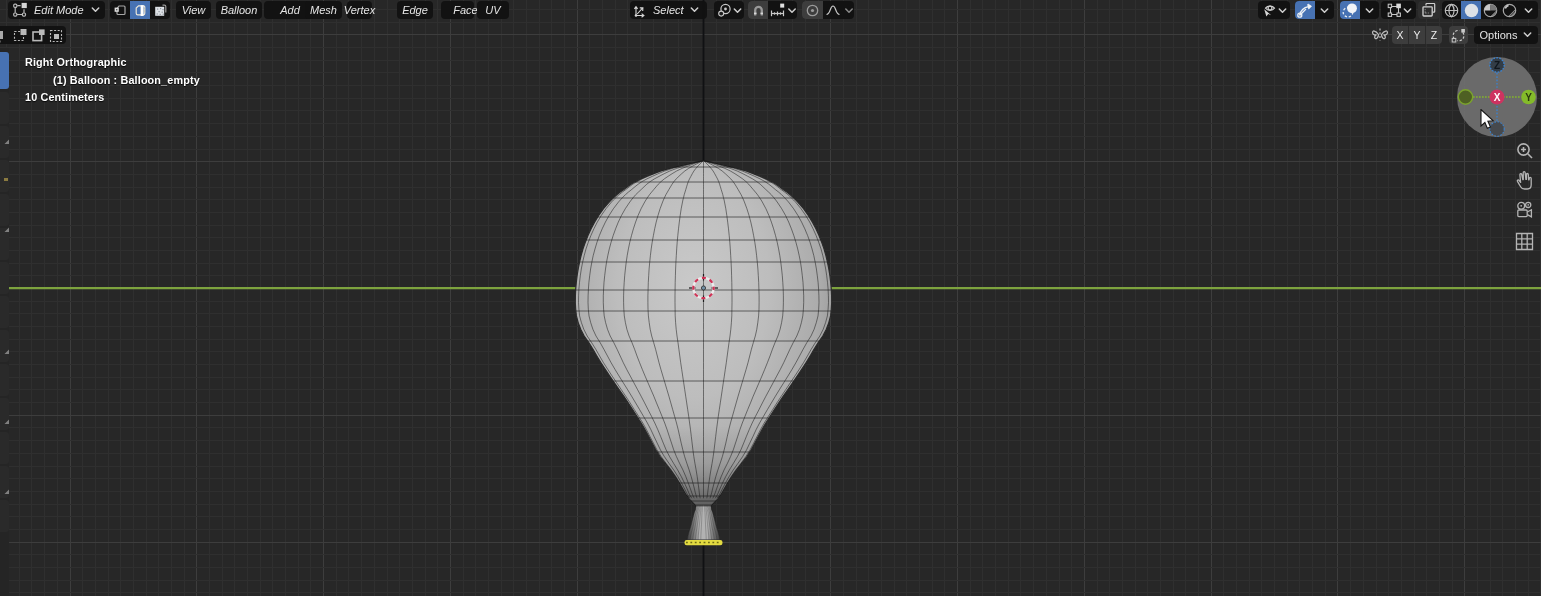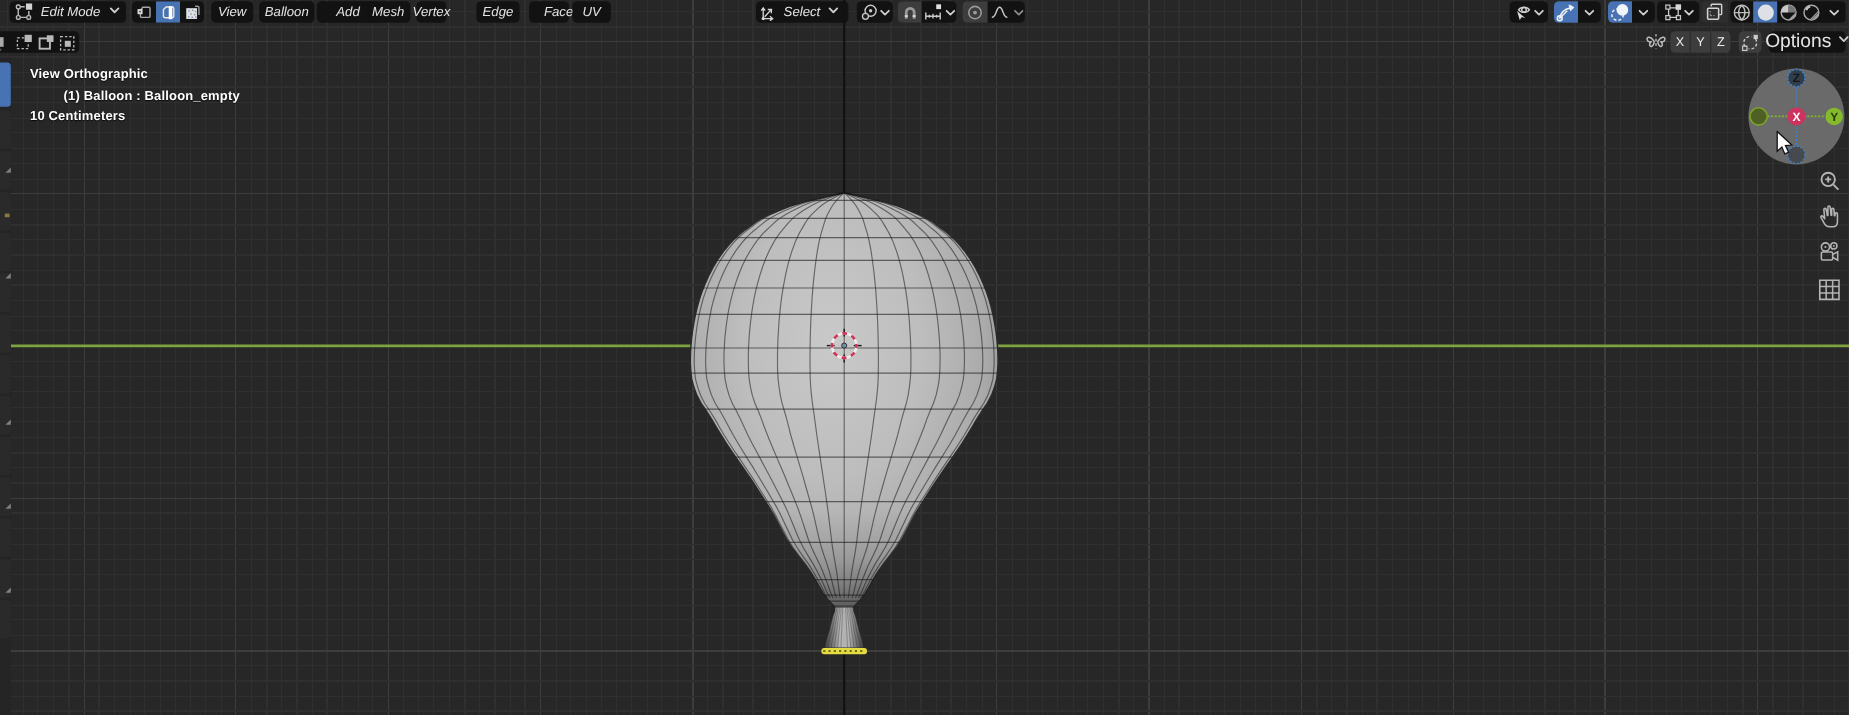--- a/index.html
+++ b/index.html
@@ -1,19 +1,19 @@
 <!DOCTYPE html>
 <html><head><meta charset="utf-8">
 <style>
 html,body{margin:0;padding:0;}
 body{width:1541px;height:596px;overflow:hidden;background:#272727;font-family:"Liberation Sans",sans-serif;}
 #stage{position:relative;width:1541px;height:596px;will-change:transform;}
 .abs{position:absolute;}
 .pill{position:absolute;top:1px;height:18px;background:rgba(17,17,17,0.94);border-radius:4px;display:flex;align-items:center;justify-content:center;color:#e4e4e4;font-size:11px;box-sizing:border-box;font-style:italic;}
-.pill2{position:absolute;top:26px;height:18px;background:rgba(17,17,17,0.94);border-radius:4px;display:flex;align-items:center;justify-content:center;color:#e4e4e4;font-size:16px;box-sizing:border-box;}
+.pill2{position:absolute;top:26px;height:18px;background:rgba(17,17,17,0.94);border-radius:4px;display:flex;align-items:center;justify-content:center;color:#e4e4e4;font-size:11px;box-sizing:border-box;}
 .seg{height:18px;display:flex;align-items:center;justify-content:center;}
 .ovl{position:absolute;left:25px;color:#ffffff;font-size:10.8px;font-weight:bold;text-shadow:0 1px 1px rgba(0,0,0,0.85);white-space:nowrap;letter-spacing:0.15px;}
 </style></head>
 <body>
 <div id="stage">
 <svg class="abs" style="left:0;top:0" width="1541" height="596" viewBox="0 0 1541 596">
       <defs>
 
 <radialGradient id="bsh" cx="46%" cy="33%" r="66%">
 <stop offset="0" stop-color="#c9c9c9"></stop>
@@ -559,21 +559,21 @@
 <rect x="10.3" y="1" width="3.6" height="3.6" fill="#c9c9c9"></rect>
 <rect x="1.2" y="10.4" width="3.6" height="3.6" fill="none" stroke="#c9c9c9" stroke-width="1"></rect>
 </svg>
     </div>
     <div class="pill2" style="left:1474px;width:64px;">
 <span>Options</span>
       <span style="margin-left:6px;"><svg width="9" height="17" viewBox="0 0 9 17">
           <path d="M1.2999999999999998 7 L4.5 10.2 L7.7 7" fill="none" stroke="#cfcfcf" stroke-width="1.5" stroke-linecap="round" stroke-linejoin="round"></path>
         </svg></span>
     </div>
-<div class="ovl" style="top:56px;">View Orthographic</div>
+<div class="ovl" style="top:56px;">Right Orthographic</div>
 <div class="ovl" style="top:73.5px;padding-left:28px;">(1) Balloon : Balloon_empty</div>
 <div class="ovl" style="top:91px;">10 Centimeters</div>
 <svg class="abs" style="left:1450px;top:50px" width="91" height="95" viewBox="0 0 91 95">
       <circle cx="47" cy="47" r="40" fill="#707070" fill-opacity="0.92"></circle>
       <line x1="47" y1="23" x2="47" y2="71" stroke="#3a82cf" stroke-width="1.3" stroke-dasharray="1.6 1.7"></line>
       <line x1="23" y1="47" x2="71" y2="47" stroke="#83b42d" stroke-width="1.6" stroke-dasharray="1.7 1.3"></line>
       <circle cx="47" cy="79" r="7.2" fill="#46494d" stroke="#3a82cf" stroke-width="1.1" stroke-dasharray="1.6 1.5"></circle>
       <circle cx="47" cy="15" r="7.2" fill="#333d47" stroke="#3a82cf" stroke-width="1.4" stroke-dasharray="1.7 1.3"></circle>
       <text x="47" y="18.6" font-family="Liberation Sans,sans-serif" font-size="10" font-weight="bold" fill="#10161c" text-anchor="middle">Z</text>
       <circle cx="15.5" cy="47" r="7.2" fill="#4e6023" stroke="#7ba32c" stroke-width="1.4"></circle>

